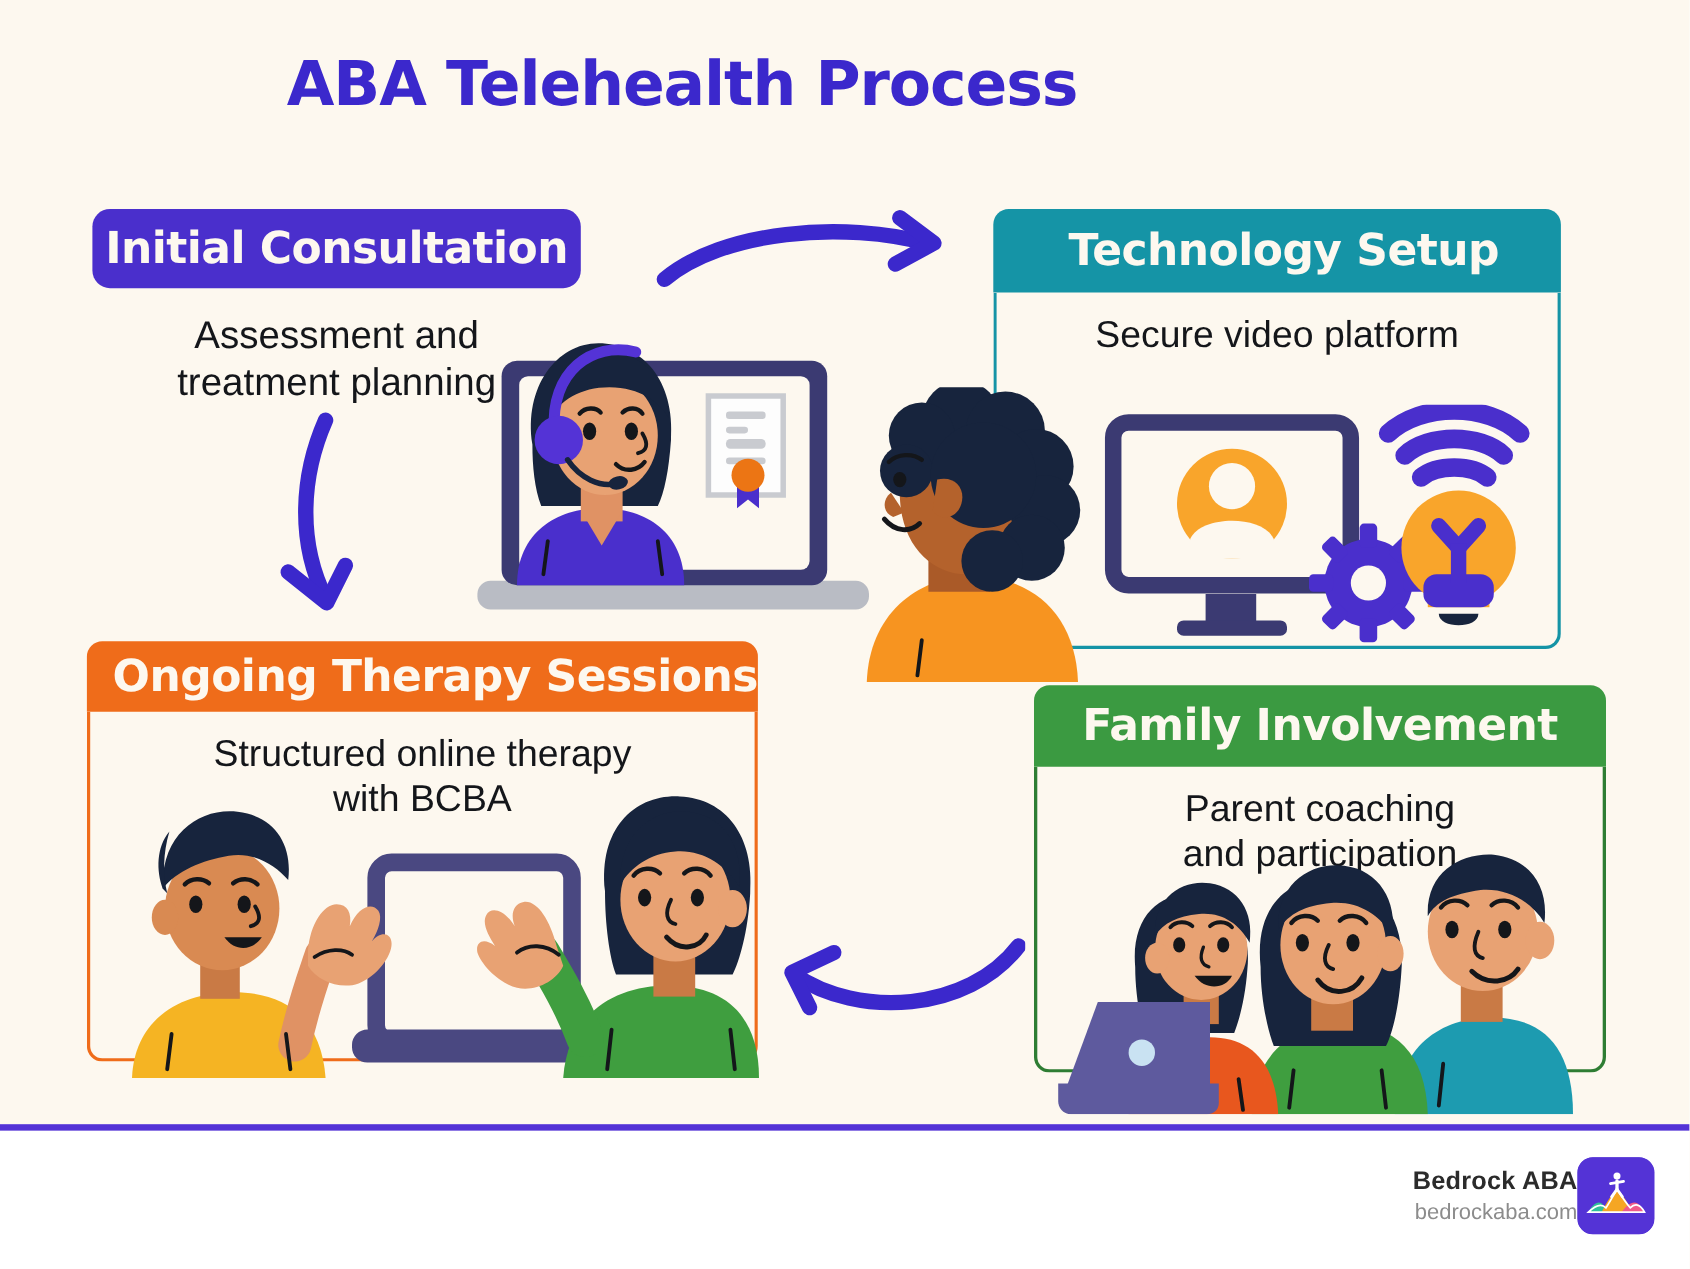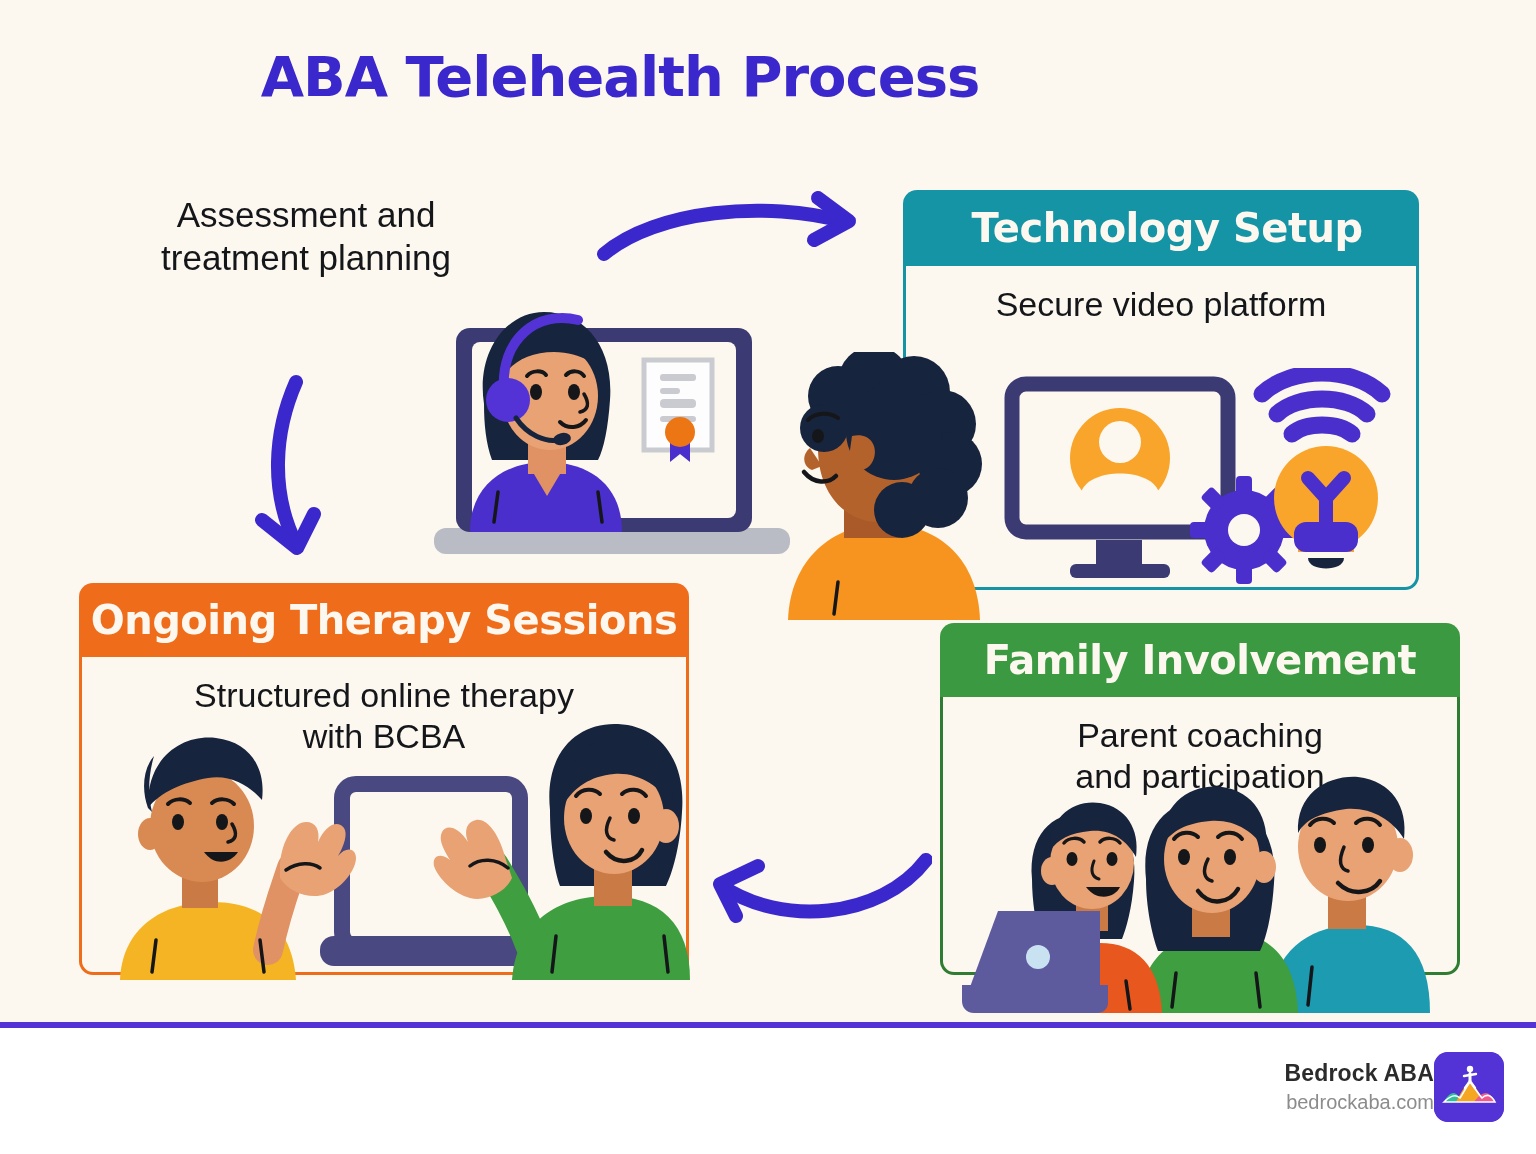--- a/index.html
+++ b/index.html
@@ -64,33 +64,33 @@
   .card-desc{
     text-align:center;font-size:34px;color:#14161a;line-height:1.22;
     padding-top:18px;
   }
 
   
   #card-initial{left:84px;top:190px;width:444px;}
   #card-initial .card-head{
     height:72px;background:#4a2fcc;border-radius:16px;font-size:40px;
   }
-  #card-initial .card-desc{padding-top:4px;font-size:35px;}
+  #card-initial .card-desc{padding-top:22px;font-size:35px;}
 
   
   #card-tech{left:903px;top:190px;width:516px;height:400px;}
   #card-tech .card-head{height:76px;background:#1594a6;font-size:40px;padding-left:12px;}
   #card-tech .card-body{
     height:324px;border:3px solid #1594a6;border-top:none;
     border-radius:0 0 14px 14px;background:transparent;
   }
 
   
   #card-ongoing{left:79px;top:583px;width:610px;height:392px;}
-  #card-ongoing .card-head{height:74px;background:#ef6c1a;font-size:40px;}
+  #card-ongoing .card-head{height:64px;background:#ef6c1a;font-size:40px;justify-content:flex-end;}
   #card-ongoing .card-body{
     height:318px;border:3px solid #ef6c1a;border-top:none;
     border-radius:0 0 14px 14px;background:transparent;
   }
 
   
   #card-family{left:940px;top:623px;width:520px;height:352px;}
   #card-family .card-head{height:74px;background:#3b9a41;font-size:40px;}
   #card-family .card-body{
     height:278px;border:3px solid #2e7d33;border-top:none;
@@ -125,20 +125,23 @@
     <path d="M48 10 C 26 60, 22 120, 48 172" stroke="#3b28cc" stroke-width="14" fill="none" stroke-linecap="round"></path>
     <path d="M14 148 L49 176 L66 142" stroke="#3b28cc" stroke-width="14" fill="none" stroke-linecap="round" stroke-linejoin="round"></path>
   </svg>
 
   <svg class="arrow" id="arrow-3" viewBox="0 0 232 92">
     <path d="M226 12 C 180 72, 80 78, 22 38" stroke="#3b28cc" stroke-width="14" fill="none" stroke-linecap="round"></path>
     <path d="M58 18 L20 36 L36 68" stroke="#3b28cc" stroke-width="14" fill="none" stroke-linecap="round" stroke-linejoin="round"></path>
   </svg>
 
   <div class="card" id="card-initial">
+    <div class="card-head">
+      <span>Initial Consultation</span>
+    </div>
     <div class="card-body">
       <div class="card-desc">
         <div>Assessment and</div>
         <div>treatment planning</div>
       </div>
     </div>
   </div>
 
   <div class="card" id="card-tech">
     <div class="card-head">

